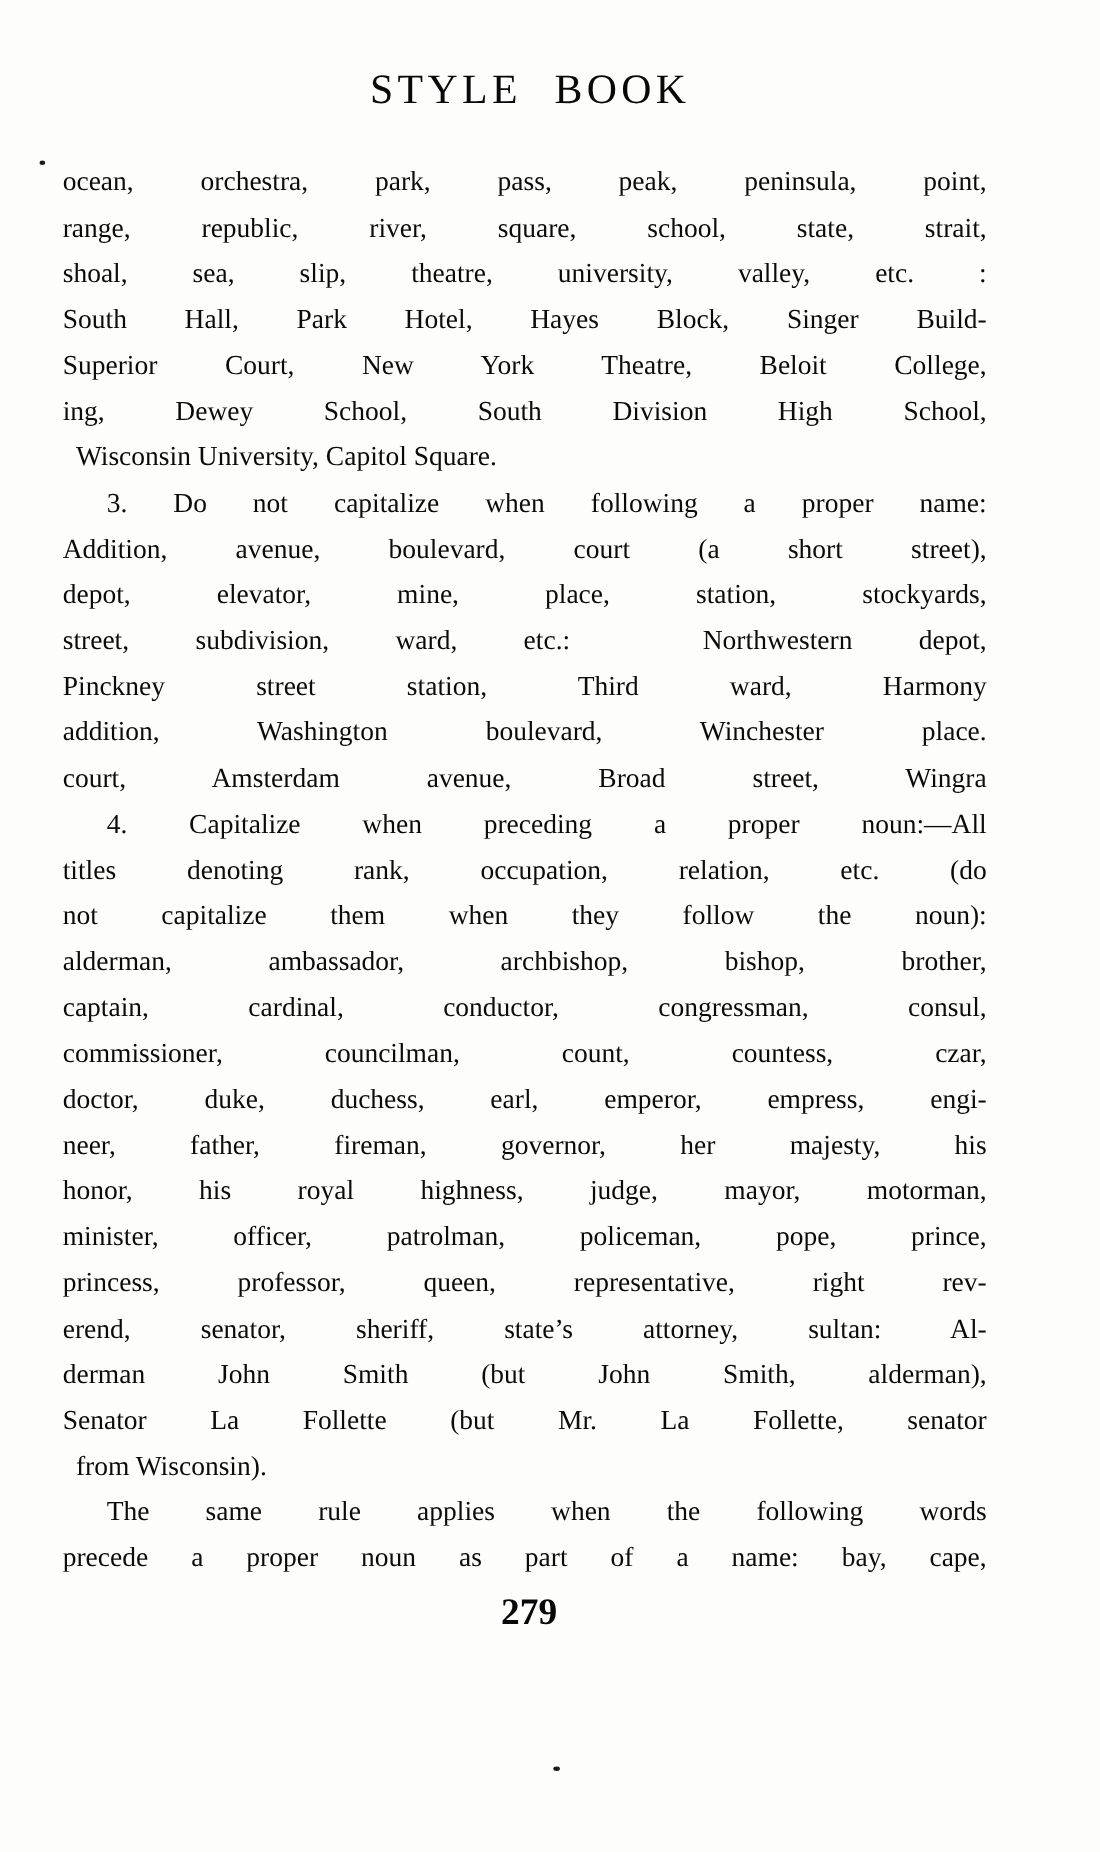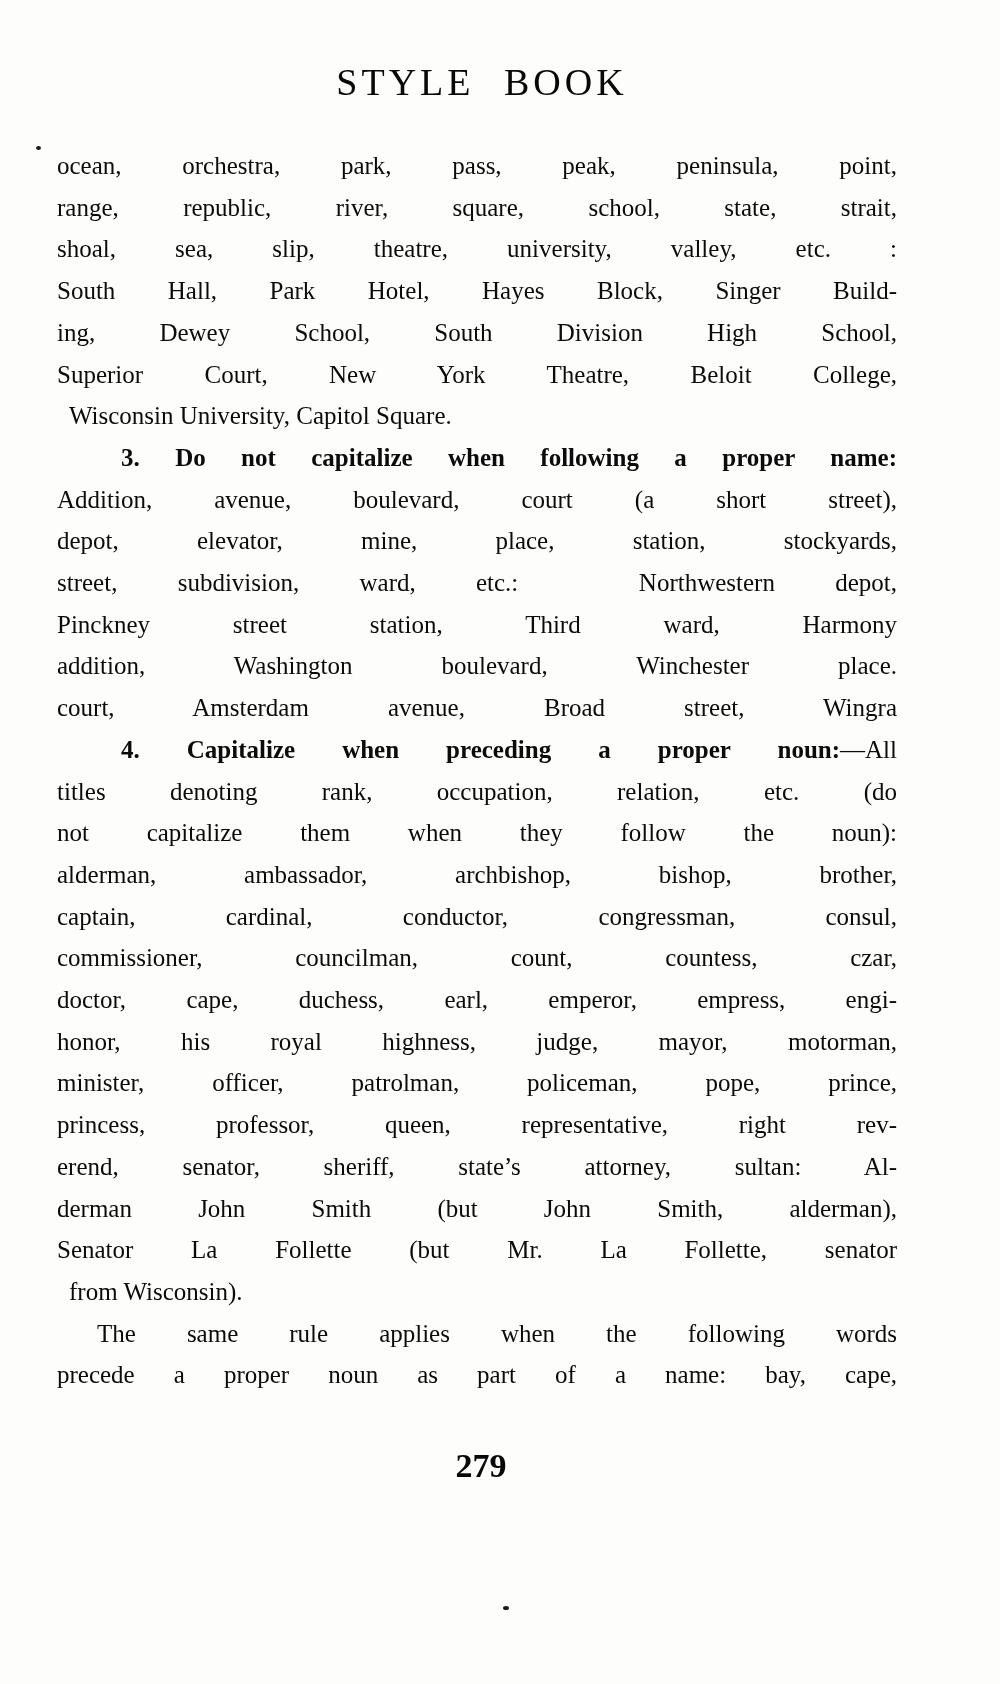--- a/index.html
+++ b/index.html
@@ -31,21 +31,21 @@
     width: 840px;
     font-size: 25px;
     line-height: 41.7px;
   }
   .line {
     text-align: justify;
     text-align-last: justify;
   }
   .line.nj { text-align-last: left; margin-left: 12px; }
   .line.ind { text-indent: 40px; }
-  .b { font-weight: bold; margin-left: 24px; }
+  .b { font-weight: normal; }
   .pagenum {
     position: absolute;
     top: 1447px;
     left: -19px;
     width: 1000px;
     text-align: center;
     font-size: 34px;
     font-weight: bold;
     color: #080808;
   }
@@ -61,37 +61,38 @@
 <body>
 
 <div class="page">
   <div class="header">STYLE BOOK</div>
 
   <div class="body-block">
       <div class="line"><span>ocean, orchestra, park, pass, peak, peninsula, point,</span></div>
       <div class="line"><span>range, republic, river, square, school, state, strait,</span></div>
       <div class="line"><span>shoal, sea, slip, theatre, university, valley, etc. :</span></div>
       <div class="line"><span>South Hall, Park Hotel, Hayes Block, Singer Build-</span></div>
+      <div class="line"><span>Superior Court, New York Theatre, Beloit College,</span></div>
       <div class="line"><span>ing, Dewey School, South Division High School,</span></div>
-      <div class="line"><span>Superior Court, New York Theatre, Beloit College,</span></div>
       <div class="line nj"><span>Wisconsin University, Capitol Square.</span></div>
       <div class="line ind"><span class="b">3. Do not capitalize when following a proper name:</span></div>
       <div class="line"><span>Addition, avenue, boulevard, court (a short street),</span></div>
       <div class="line"><span>depot, elevator, mine, place, station, stockyards,</span></div>
       <div class="line"><span>street, subdivision, ward, etc.:&nbsp; Northwestern depot,</span></div>
       <div class="line"><span>Pinckney street station, Third ward, Harmony</span></div>
       <div class="line"><span>addition, Washington boulevard, Winchester place.</span></div>
       <div class="line"><span>court, Amsterdam avenue, Broad street, Wingra</span></div>
       <div class="line ind"><span class="b">4. Capitalize when preceding a proper noun:</span><span>—All</span></div>
       <div class="line"><span>titles denoting rank, occupation, relation, etc. (do</span></div>
       <div class="line"><span>not capitalize them when they follow the noun):</span></div>
       <div class="line"><span>alderman, ambassador, archbishop, bishop, brother,</span></div>
       <div class="line"><span>captain, cardinal, conductor, congressman, consul,</span></div>
       <div class="line"><span>commissioner, councilman, count, countess, czar,</span></div>
-      <div class="line"><span>doctor, cape, duchess, earl, emperor, empress, engi-</span></div>
+      <div class="line"><span>doctor, duke, duchess, earl, emperor, empress, engi-</span></div>
+      <div class="line"><span>neer, father, fireman, governor, her majesty, his</span></div>
       <div class="line"><span>honor, his royal highness, judge, mayor, motorman,</span></div>
       <div class="line"><span>minister, officer, patrolman, policeman, pope, prince,</span></div>
       <div class="line"><span>princess, professor, queen, representative, right rev-</span></div>
       <div class="line"><span>erend, senator, sheriff, state’s attorney, sultan: Al-</span></div>
       <div class="line"><span>derman John Smith (but John Smith, alderman),</span></div>
       <div class="line"><span>Senator La Follette (but Mr. La Follette, senator</span></div>
       <div class="line nj"><span>from Wisconsin).</span></div>
       <div class="line ind"><span>The same rule applies when the following words</span></div>
       <div class="line"><span>precede a proper noun as part of a name: bay, cape,</span></div>
     </div>

